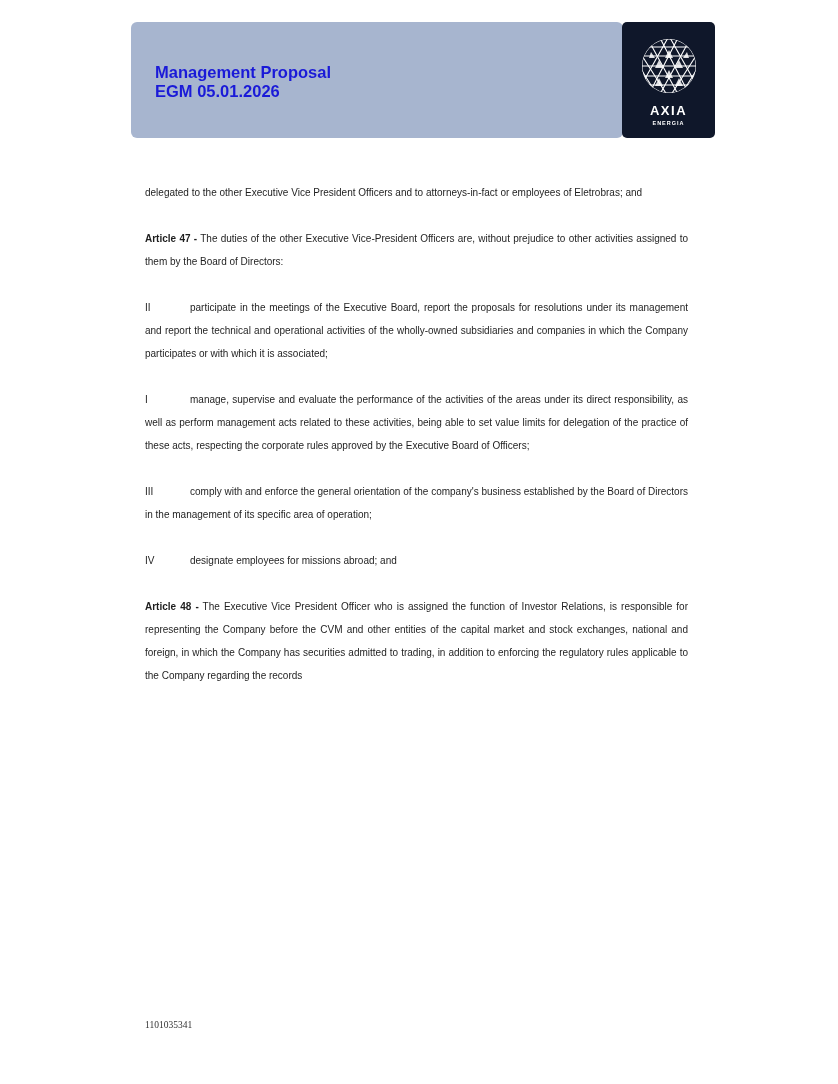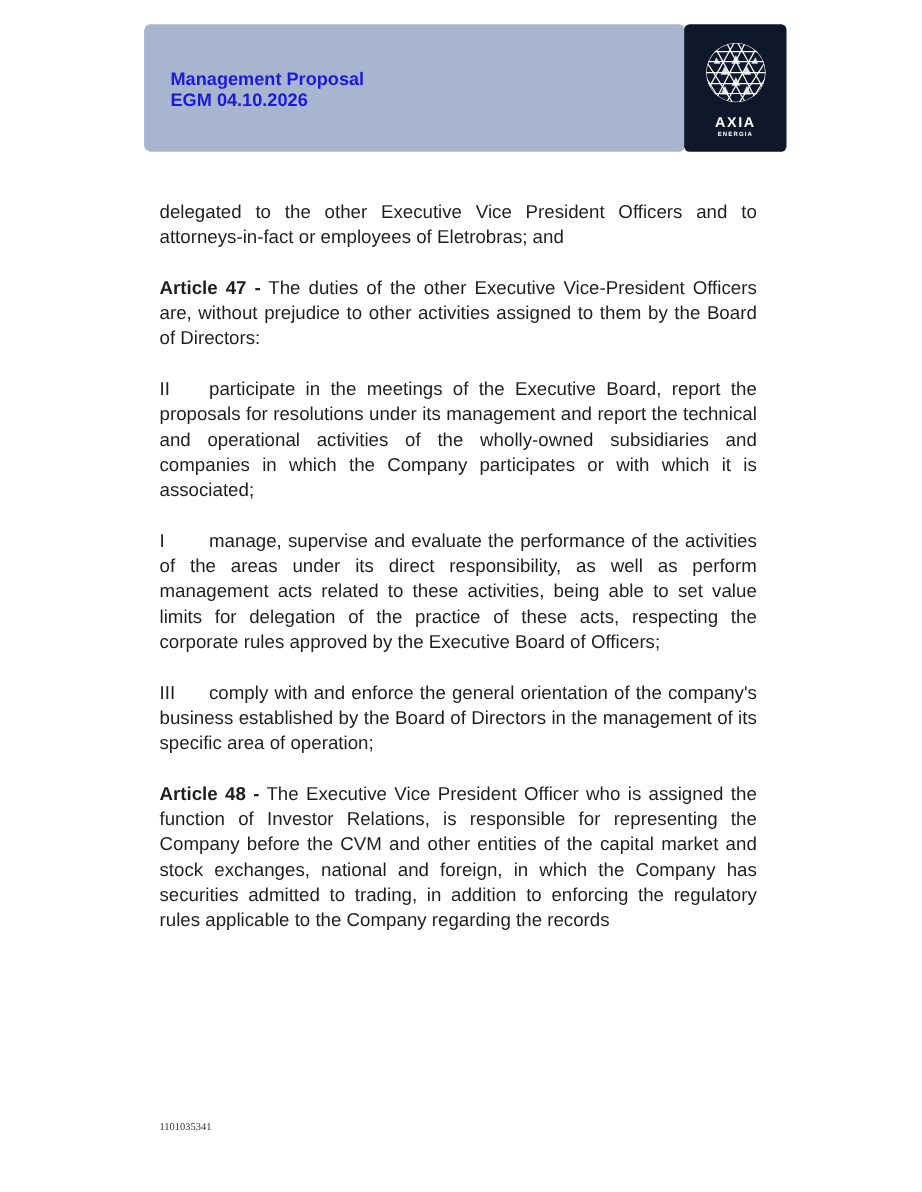--- a/index.html
+++ b/index.html
@@ -23,38 +23,38 @@
       font-family: "Liberation Sans", sans-serif; font-weight: bold; font-size: 13px;
       letter-spacing: 1.5px; color: #ffffff;
     }
     .logo-sub {
       position: absolute; left: 0; right: 0; top: 98px; text-align: center;
       font-family: "Liberation Sans", sans-serif; font-weight: bold; font-size: 5.5px;
       letter-spacing: 1px; color: #ffffff;
     }
     .body-text {
       position: absolute; left: 145px; top: 181px; width: 543px;
-      font-family: "Liberation Sans", sans-serif; font-size: 17px; line-height: 23px;
+      font-family: "Liberation Sans", sans-serif; font-size: 10px; line-height: 23px;
       color: #1e1e1e; text-align: justify;
     }
     .para { margin: 0 0 23px 0; }
     .item-num { display: inline-block; width: 45px; font-weight: normal; }
     .art-head { font-weight: bold; }
     .footer-id {
       position: absolute; left: 145px; top: 1020px;
       font-family: "Liberation Serif", serif; font-size: 9.5px; color: #333333;
     }
   </style>
 </head>
 <body>
 
 <div class="header-band">
   <div class="header-title">
     <div>Management Proposal</div>
-    <div>EGM 04.10.2026</div>
+    <div>EGM 05.01.2026</div>
   </div>
 </div>
 
 <div class="logo-box">
   <svg class="logo-globe" viewBox="0 0 60 60">
     <defs>
       <clipPath id="gclip">
           <circle cx="30" cy="30" r="27"></circle>
         </clipPath>
     </defs>
@@ -89,17 +89,20 @@
   <p class="para">
     <span class="item-num">II</span><span>participate in the meetings of the Executive Board, report the proposals for resolutions under its management and report the technical and operational activities of the wholly-owned subsidiaries and companies in which the Company participates or with which it is associated;</span>
   </p>
   <p class="para">
     <span class="item-num">I</span><span>manage, supervise and evaluate the performance of the activities of the areas under its direct responsibility, as well as perform management acts related to these activities, being able to set value limits for delegation of the practice of these acts, respecting the corporate rules approved by the Executive Board of Officers;</span>
   </p>
   <p class="para">
     <span class="item-num">III</span><span>comply with and enforce the general orientation of the company's business established by the Board of Directors in the management of its specific area of operation;</span>
   </p>
   <p class="para">
+    <span class="item-num">IV</span><span>designate employees for missions abroad; and</span>
+  </p>
+  <p class="para">
     <span class="art-head">Article 48 -</span><span> The Executive Vice President Officer who is assigned the function of Investor Relations, is responsible for representing the Company before the CVM and other entities of the capital market and stock exchanges, national and foreign, in which the Company has securities admitted to trading, in addition to enforcing the regulatory rules applicable to the Company regarding the records</span>
   </p>
 </div>
 
 <div class="footer-id">1101035341</div>
 
 </body></html>

